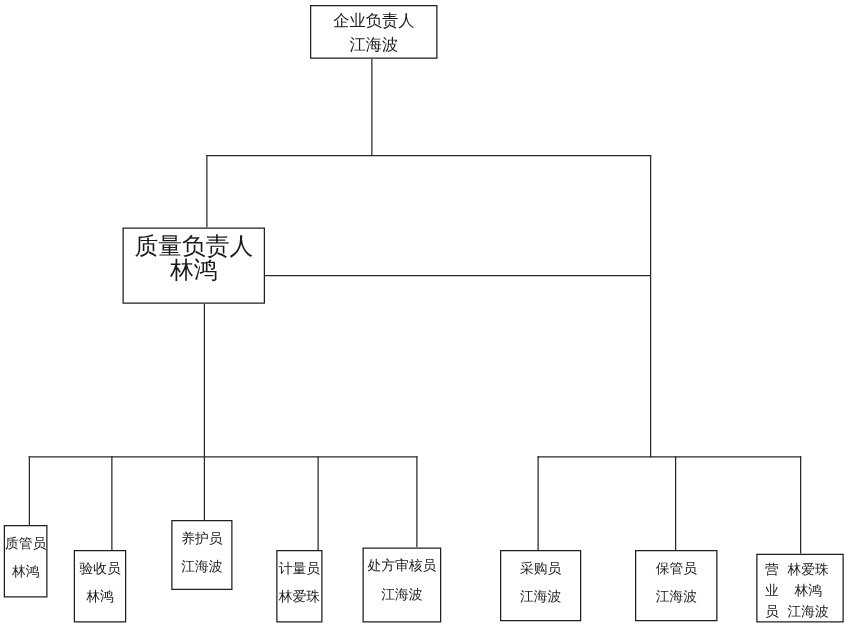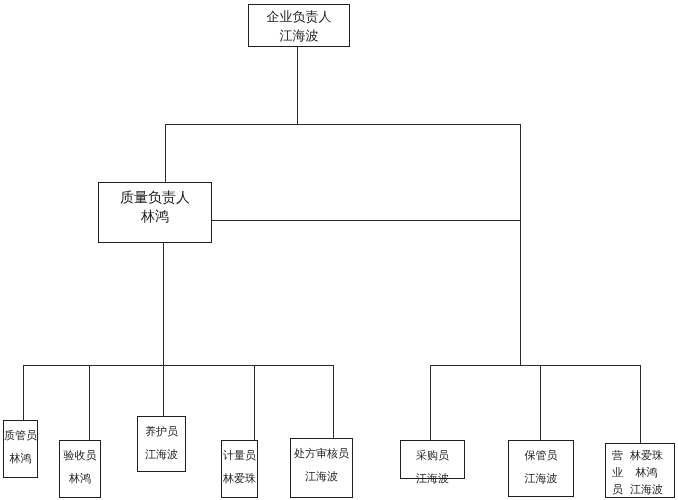--- a/index.html
+++ b/index.html
@@ -20,21 +20,21 @@
     text-align: center;
   }
   .node-main {
     font-size: 13px;
     line-height: 19px;
     display: flex;
     flex-direction: column;
     justify-content: center;
   }
   .node-qa {
-    font-size: 14px;
+    font-size: 19px;
     line-height: 19px;
     padding-top: 5px;
   }
   .leaf {
     font-size: 11px;
     line-height: 13px;
     padding-top: 8px;
   }
   .leaf .t { margin-bottom: 10px; white-space: nowrap; }
   .leaf .n { white-space: nowrap; }
@@ -104,21 +104,21 @@
   <div class="box leaf" style="left:221px;top:440px;width:37px;height:58px">
     <div class="t">计量员</div>
     <div class="n">林爱珠</div>
   </div>
 
   <div class="box leaf" style="left:290px;top:438px;width:63px;height:60px">
     <div class="t">处方审核员</div>
     <div class="n">江海波</div>
   </div>
 
-  <div class="box leaf" style="left:400px;top:440px;width:65px;height:39px">
+  <div class="box leaf" style="left:400px;top:440px;width:65px;height:57px">
     <div class="t">采购员</div>
     <div class="n">江海波</div>
   </div>
 
   <div class="box leaf" style="left:508px;top:440px;width:66px;height:57px">
     <div class="t">保管员</div>
     <div class="n">江海波</div>
   </div>
 
   <div class="box sales" style="left:605px;top:443px;width:70px;height:55px">

